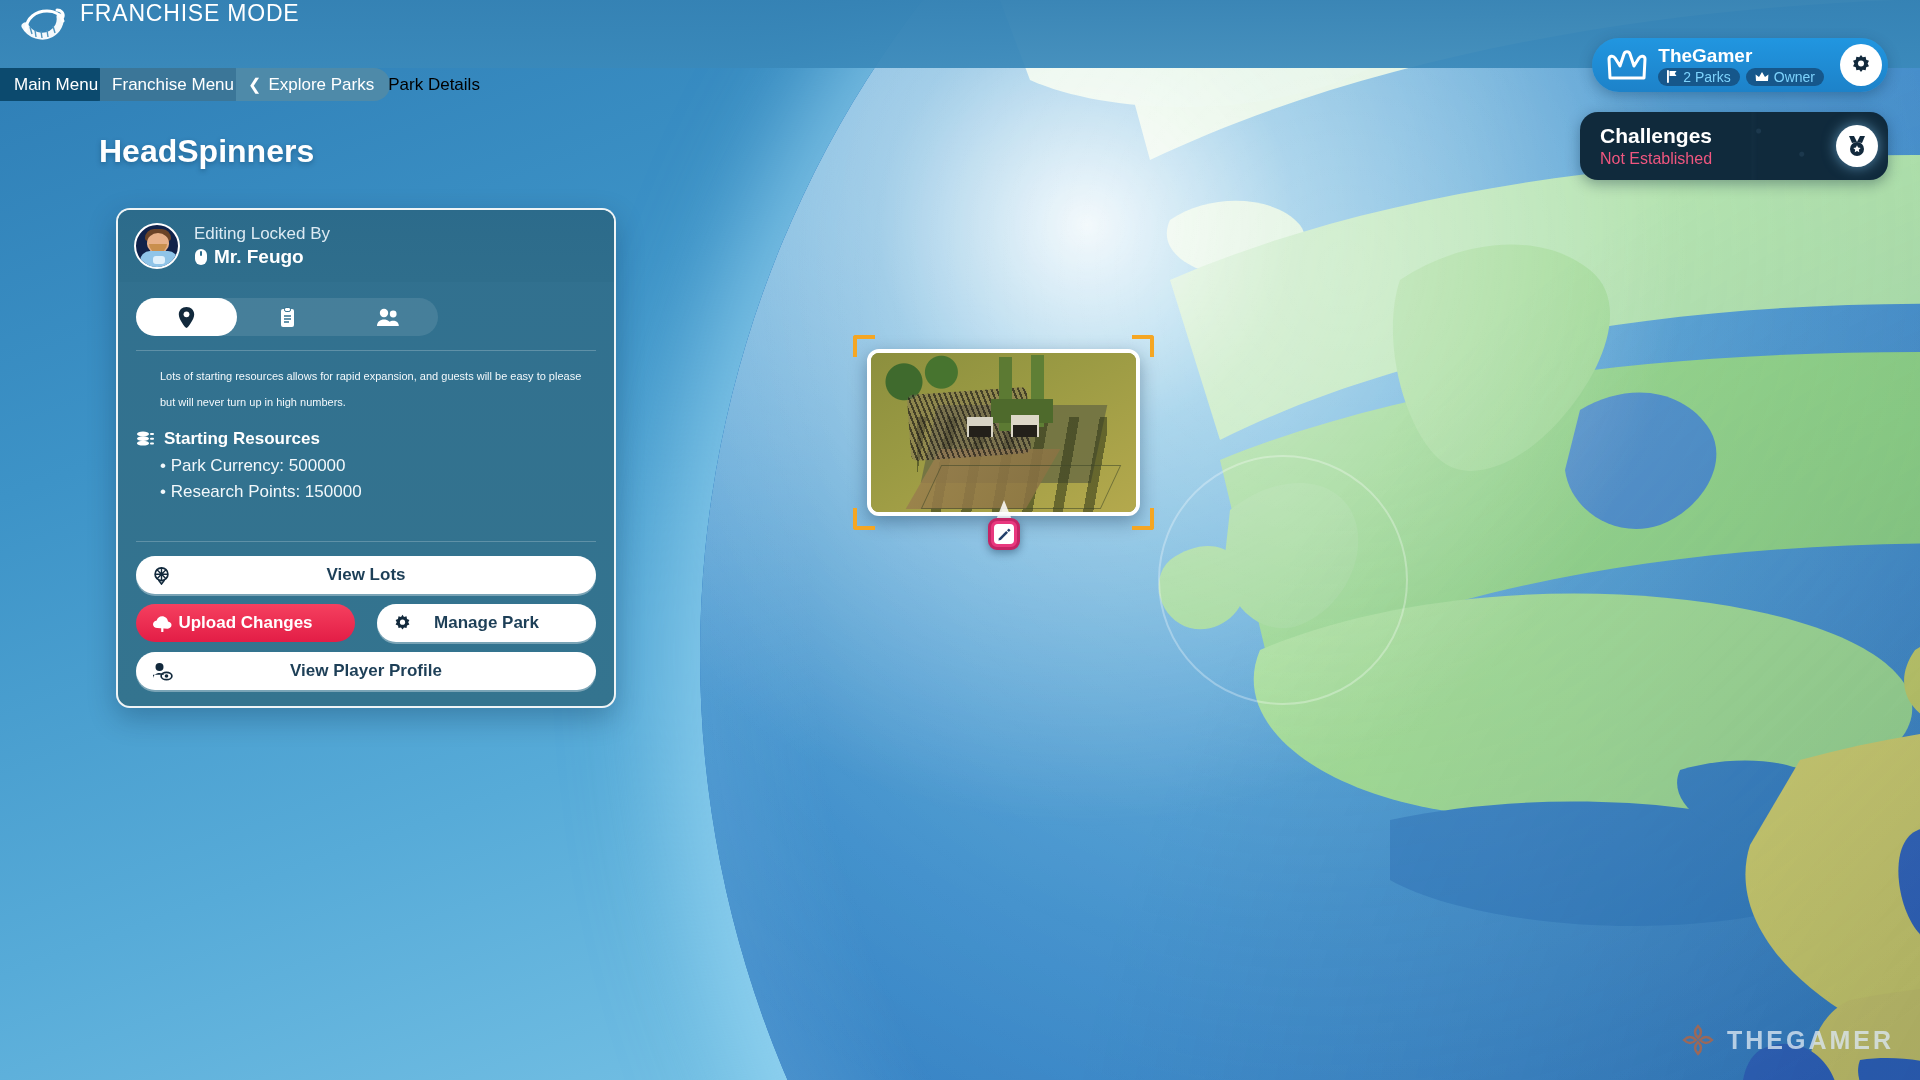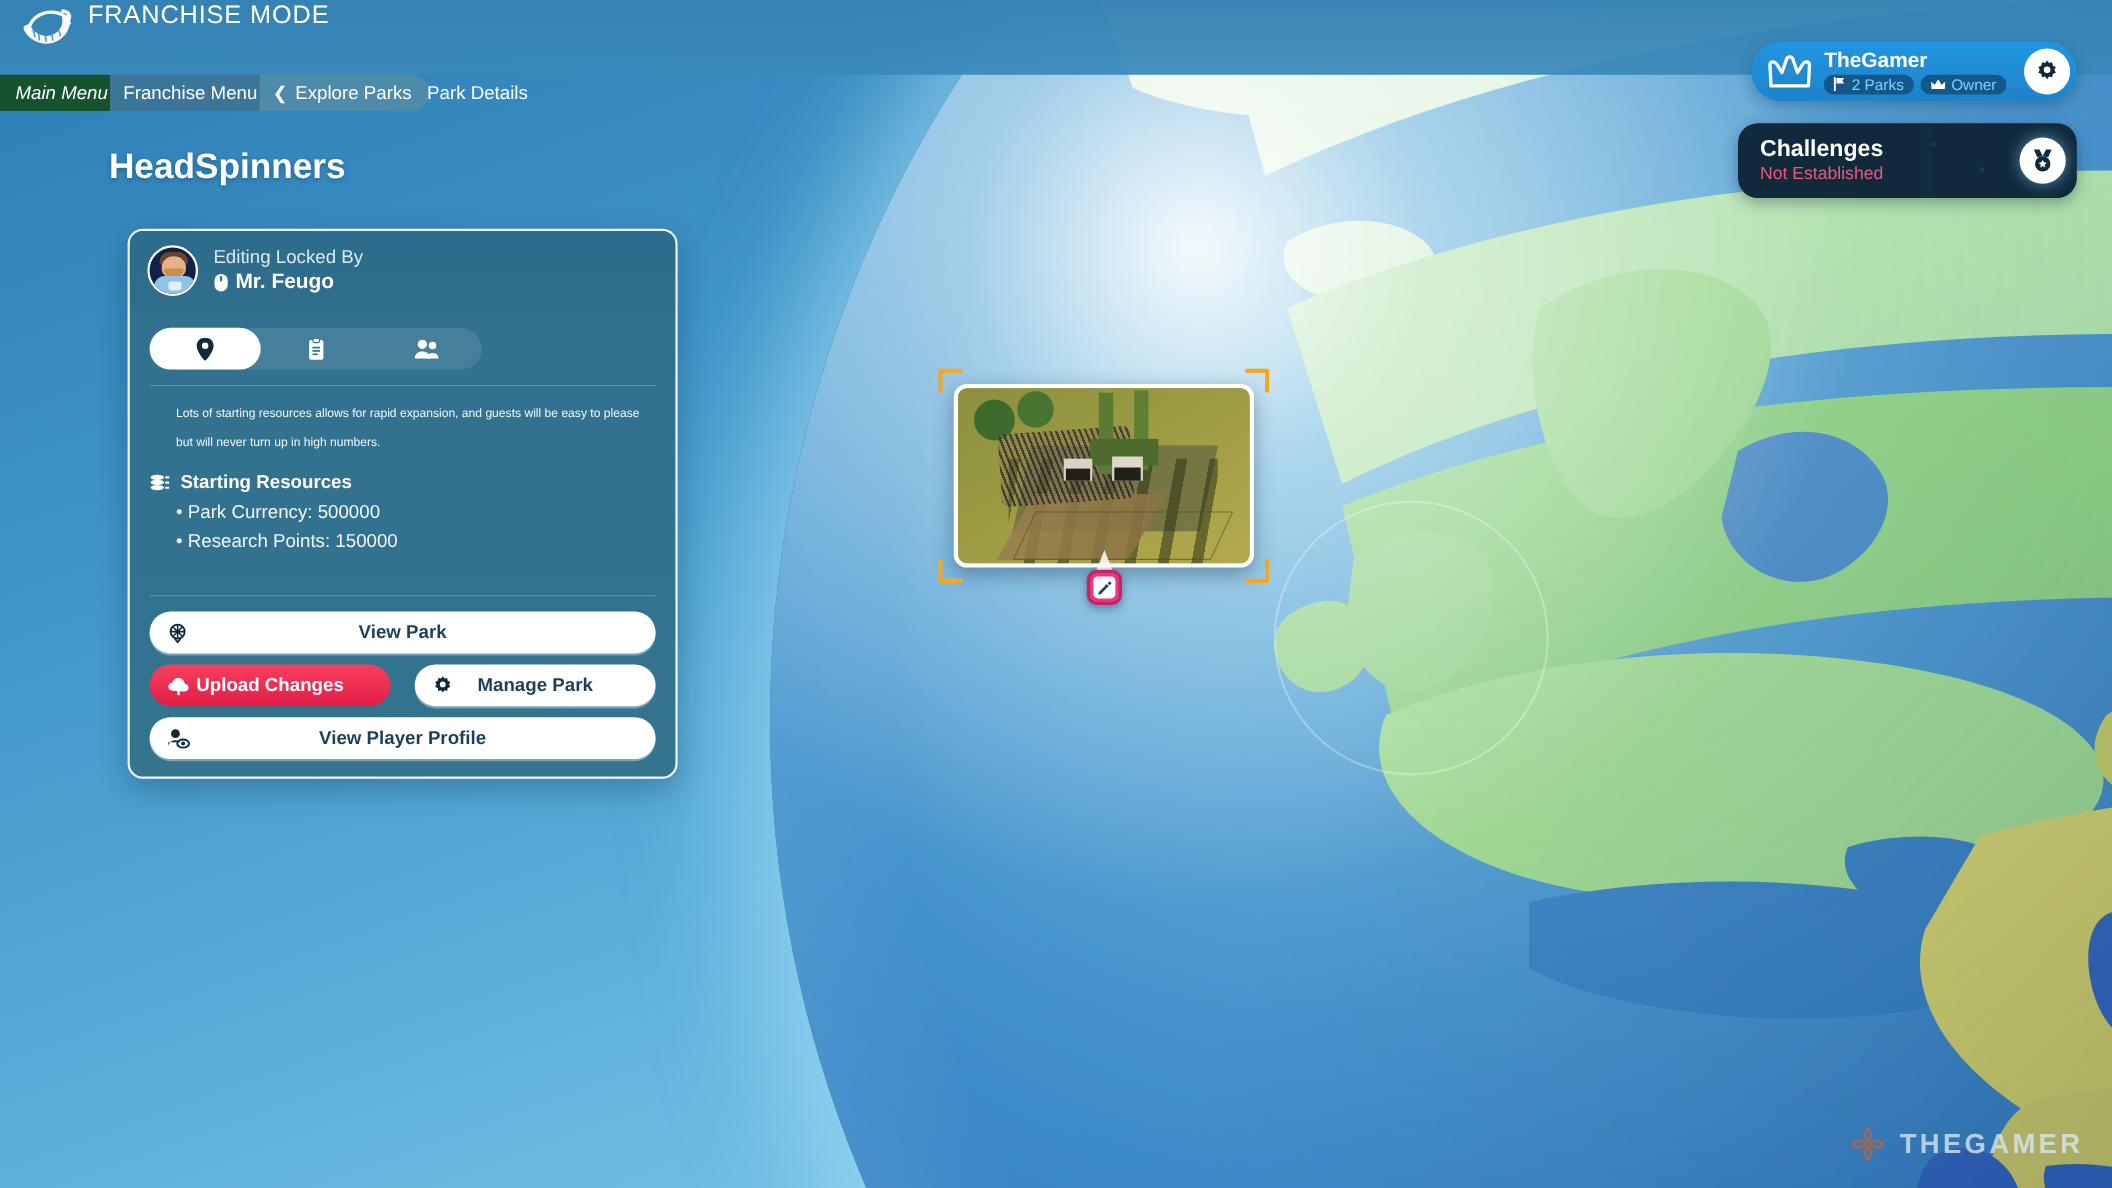--- a/index.html
+++ b/index.html
@@ -69,24 +69,24 @@
     display:flex; align-items:stretch;
   }
   .crumb {
     display:flex; align-items:center;
     color:#fff; font-size:17px; white-space:nowrap;
     padding:0 16px 0 12px;
     border-radius:0 16px 16px 0;
     margin-left:-14px;
   }
   .crumb:first-child { margin-left:0; padding-left:14px; }
-  .crumb.c0 { background:#14532d;font-style:italic; }
+  .crumb.c0 { background:#0c4a6e; }
   .crumb.c1 { background:#3b7698; }
   .crumb.c2 { background:#4e8aa9; }
-  .crumb.c3 { background:transparent; color:#ffffff; }
+  .crumb.c3 { background:transparent; color:#000000; }
   .crumb .chev { margin-right:7px; font-size:16px; display:inline-block; }
 
   
   #park-title {
     position:absolute; left:99px; top:133px;
     color:#fff; font-size:32px; font-weight:bold;
     text-shadow:0 2px 5px rgba(0,40,70,.35);
   }
 
   
@@ -465,21 +465,21 @@
           <circle cx="9.5" cy="8.2" r="2" fill="#12293c"></circle>
           <g stroke="#12293c" stroke-width="1.4">
               <line x1="9.5" y1="1.8" x2="9.5" y2="14.6"></line>
               <line x1="3.1" y1="8.2" x2="15.9" y2="8.2"></line>
               <line x1="5" y1="3.7" x2="14" y2="12.7"></line>
               <line x1="14" y1="3.7" x2="5" y2="12.7"></line>
             </g>
           <path d="M6.5 14 9.5 18 12.5 14" fill="none" stroke="#12293c" stroke-width="1.6"></path>
         </svg>
       </span>
-      <span class="bl">View Park</span>
+      <span class="bl">View Lots</span>
     </div>
 
     <div class="row2">
       <div class="btn btn-red">
         <span class="bi">
           <svg width="21" height="17" viewBox="0 0 21 17">
             <path d="M5.2 13C2.9 13 1 11.3 1 9.2 1 7.2 2.6 5.6 4.7 5.4 5.3 3 7.5 1.3 10.1 1.3c3.1 0 5.6 2.3 5.9 5.3 2 .2 3.5 1.7 3.5 3.5 0 2-1.7 3.6-3.8 3.6z" fill="#fff"></path>
             <path d="M10.3 16.5V9.4" stroke="#fff" stroke-width="2.2" stroke-linecap="round"></path>
             <path d="M7.6 11.6 10.3 8.8 13 11.6" fill="none" stroke="#fff" stroke-width="2.2" stroke-linecap="round" stroke-linejoin="round"></path>
           </svg>

